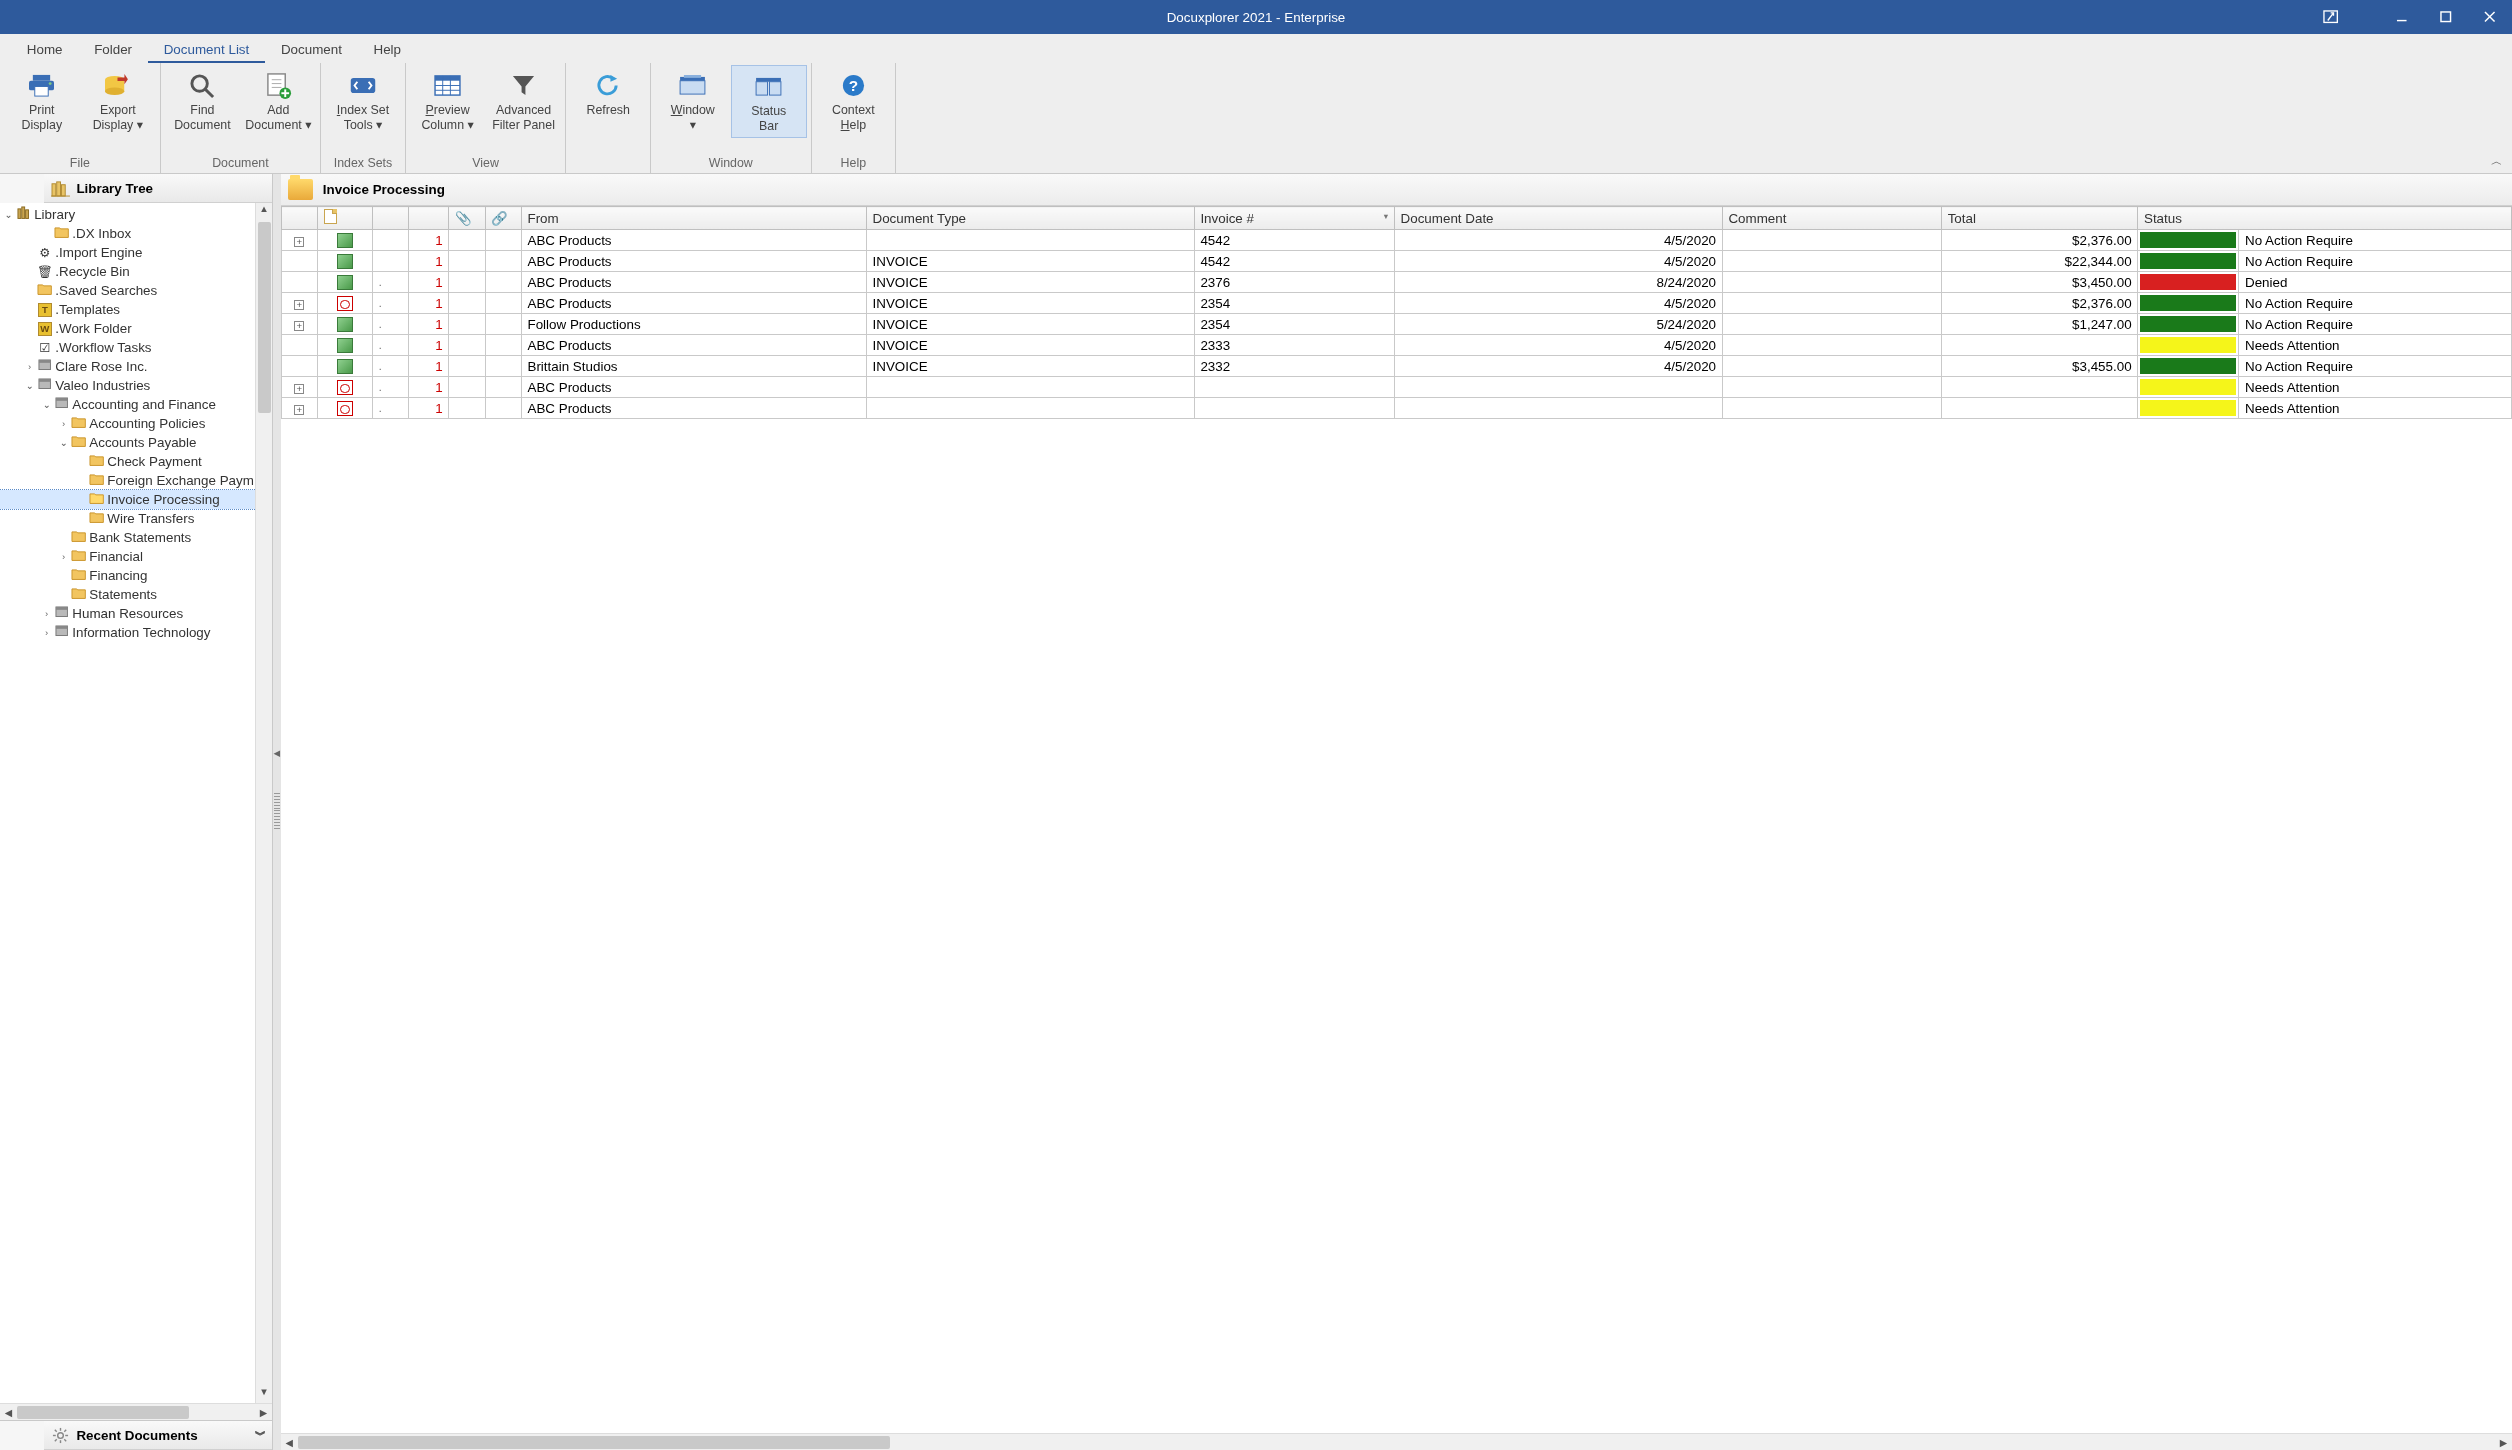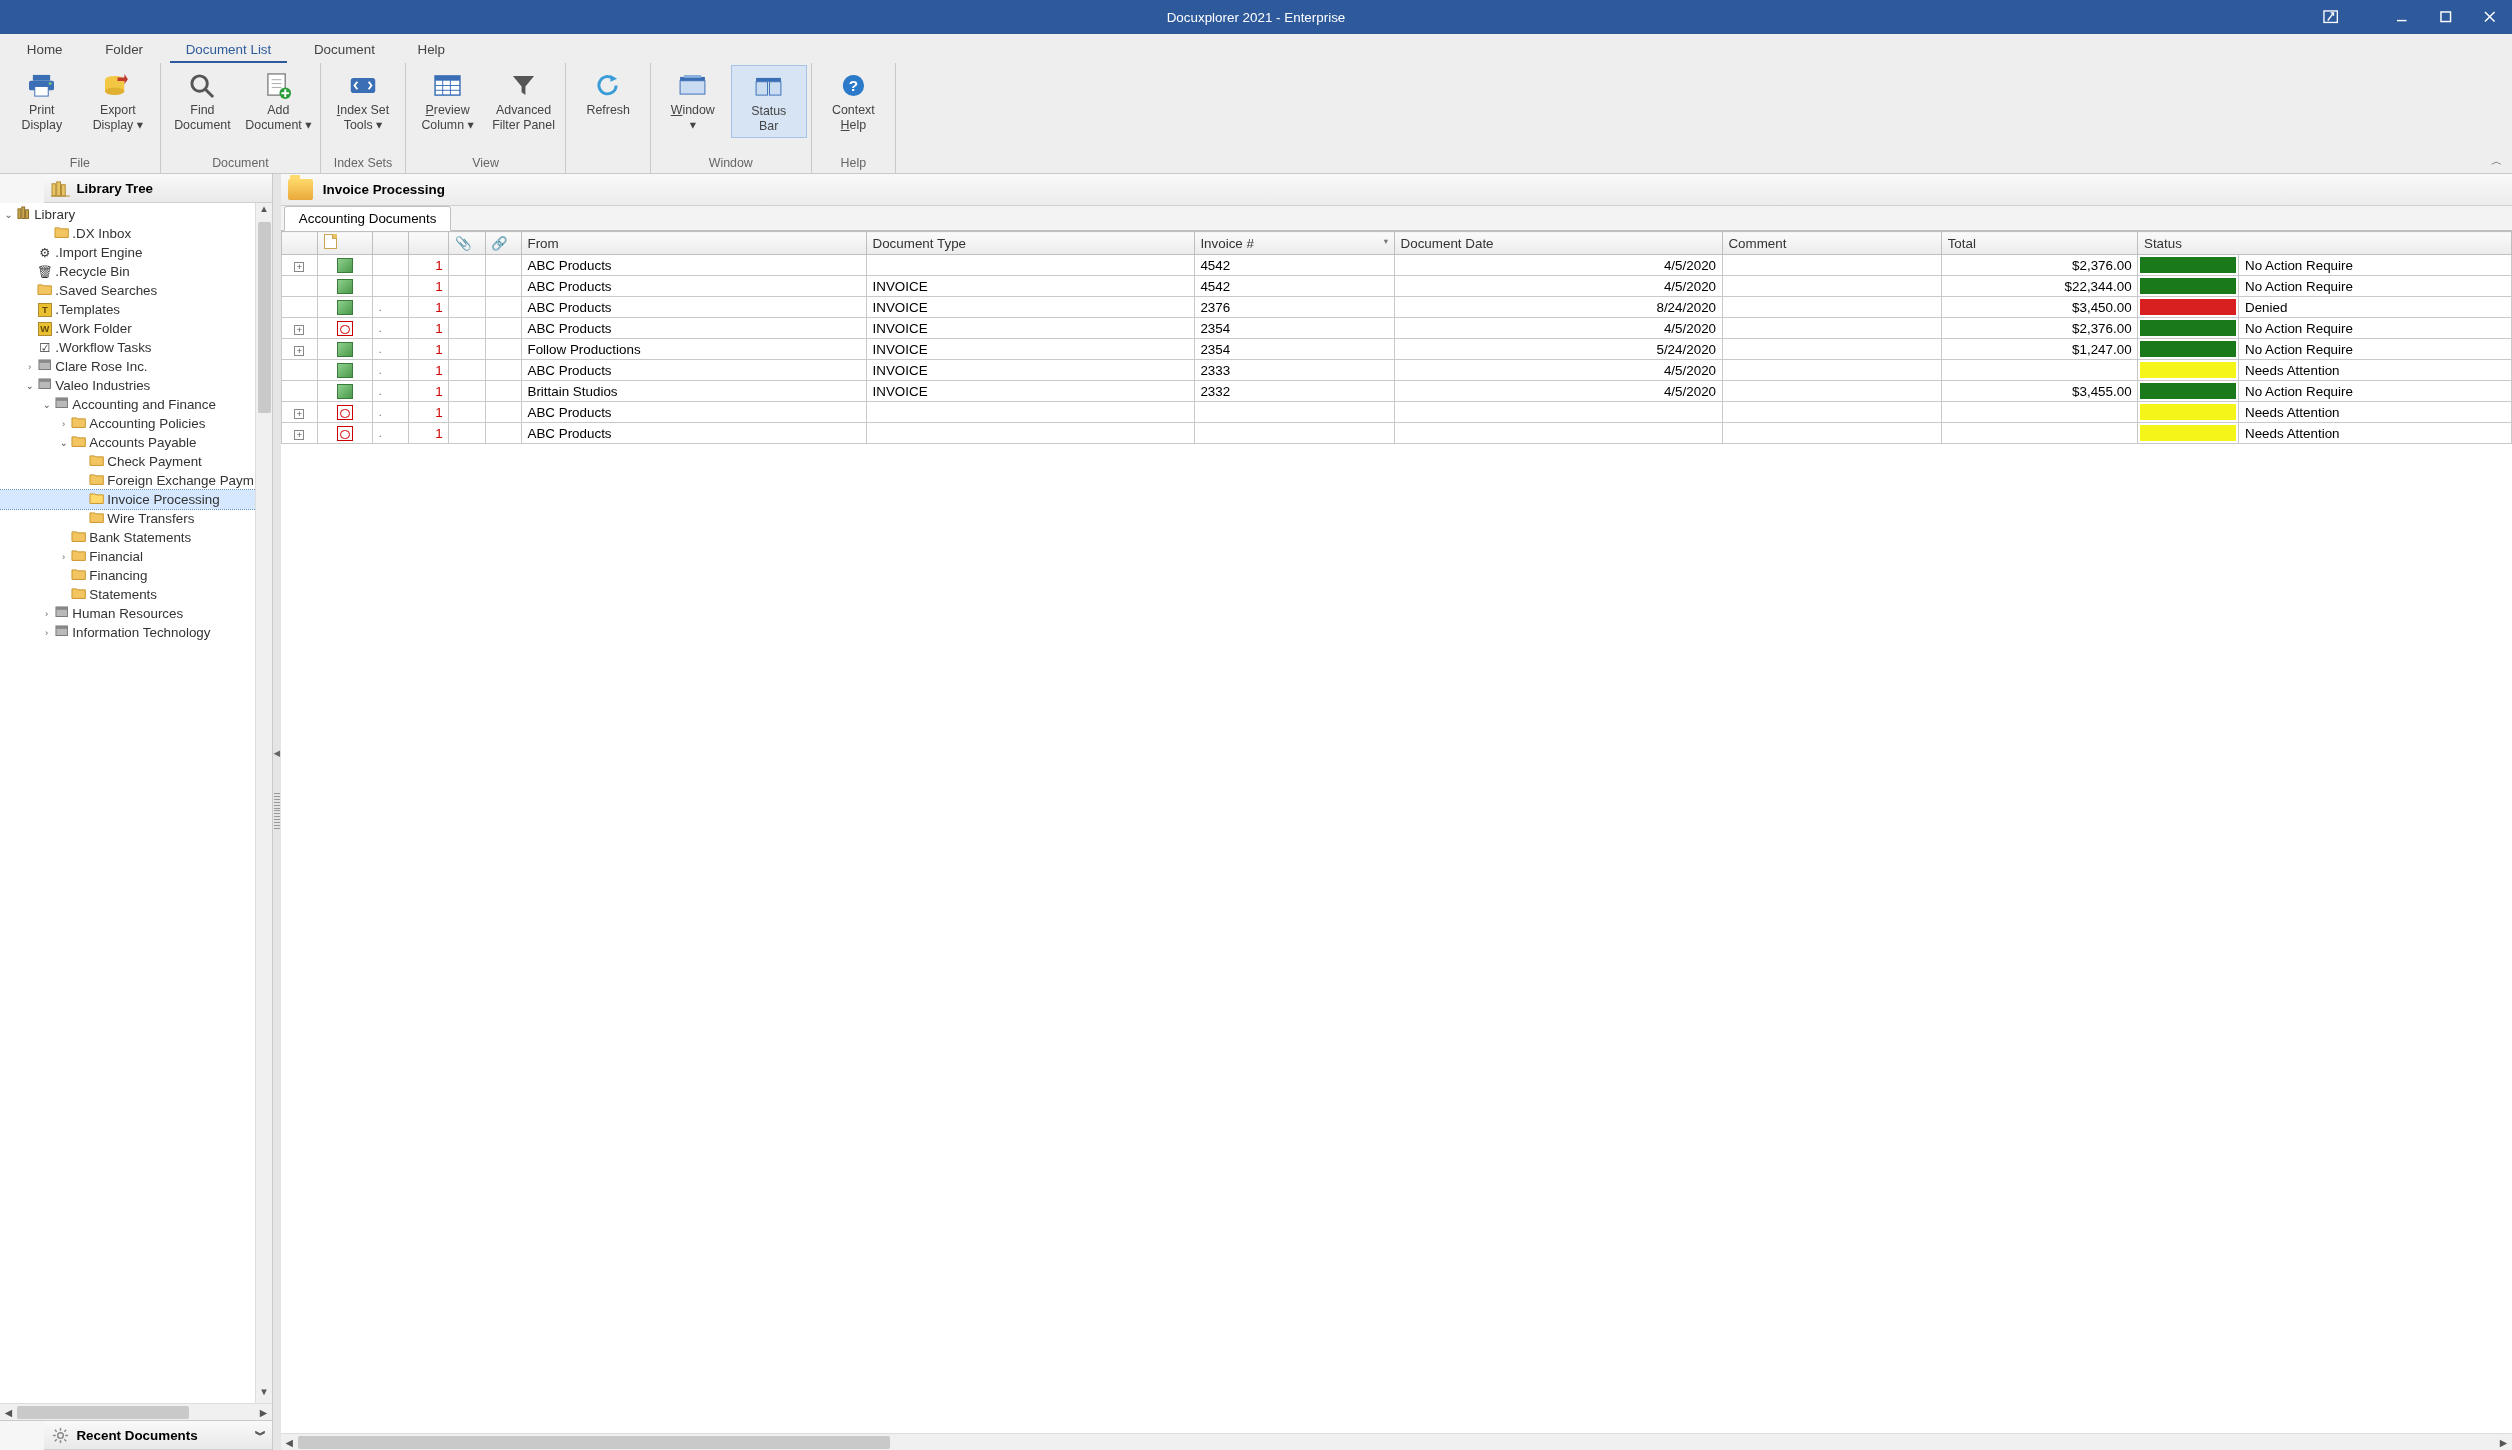--- a/index.html
+++ b/index.html
@@ -6,21 +6,21 @@
 html, body { width: 100%; height: 100%; overflow: hidden; background: #f0f0f0; }
 
 
 .titlebar { height: 34px; background: #2e5a9c; color: #fff; display: flex; align-items: center; justify-content: center; position: relative; font-size: 13.4px; }
 .titlebar .title-text { text-align: center; }
 .titlebar .win-controls { position: absolute; right: 0; top: 0; height: 100%; display: flex; }
 .titlebar .win-btn { width: 44px; height: 100%; display: flex; align-items: center; justify-content: center; color: #fff; font-size: 13.4px; }
 .titlebar .dgn-icon { position: absolute; right: 162px; top: 0; height: 100%; width: 38px; display:flex; align-items:center; justify-content:center;}
 
 
-.menu-tabs { height: 29px; background: #eeeeee; display: flex; align-items:flex-end; padding: 0 11.5px; gap: 12px; border-bottom: 0px solid #ccc;}
+.menu-tabs { height: 29px; background: #eeeeee; display: flex; align-items:flex-end; padding: 0 11.5px; gap: 1px; border-bottom: 0px solid #ccc;}
 .menu-tab { padding: 5.7px 15.3px 3.8px; color: #444; font-size: 13.4px; border-bottom: 2.9px solid transparent; }
 .menu-tab.active { color: #2e5a9c; border-bottom: 2.9px solid #2e5a9c; font-weight: 500;}
 
 
 .ribbon { height: 111px; background: #eeeeee; display: flex; border-bottom: 1px solid #c9c9c9; position:relative;}
 .ribbon-group { border-right: 1px solid #c9c9c9; display: flex; flex-direction: column; padding: 1.9px 3.8px 0; }
 .ribbon-group-items { flex: 1; display: flex; align-items: flex-start; }
 .ribbon-group-label { text-align: center; font-size: 12.4px; color: #666; padding: 1.9px 0 2.9px; }
 .ribbon-btn { width: 76px; text-align: center; padding: 3.8px 1.9px; font-size: 12.4px; color: #444; line-height:1.2;}
 .ribbon-btn.active { background: #d6e4f4; border: 1px solid #a6c2e6; }
@@ -512,23 +512,20 @@
 
   <div class="splitter">
     <span class="tri" style="top:45%;">◀</span>
     <div class="grip"></div>
   </div>
 
   <div class="content">
     <div class="content-header">
       <span class="folder-icon"></span>
       <span class="content-title">Invoice Processing</span>
-    </div>
-    <div class="doc-tab-row">
-      <div class="doc-tab">Accounting Documents</div>
     </div>
     <div class="grid-wrap">
       <table class="grid">
         <colgroup>
           <col class="col-exp">
             <col class="col-ico">
             <col class="col-f2">
             <col class="col-idx">
             <col class="col-ico2">
             <col class="col-ico3">

